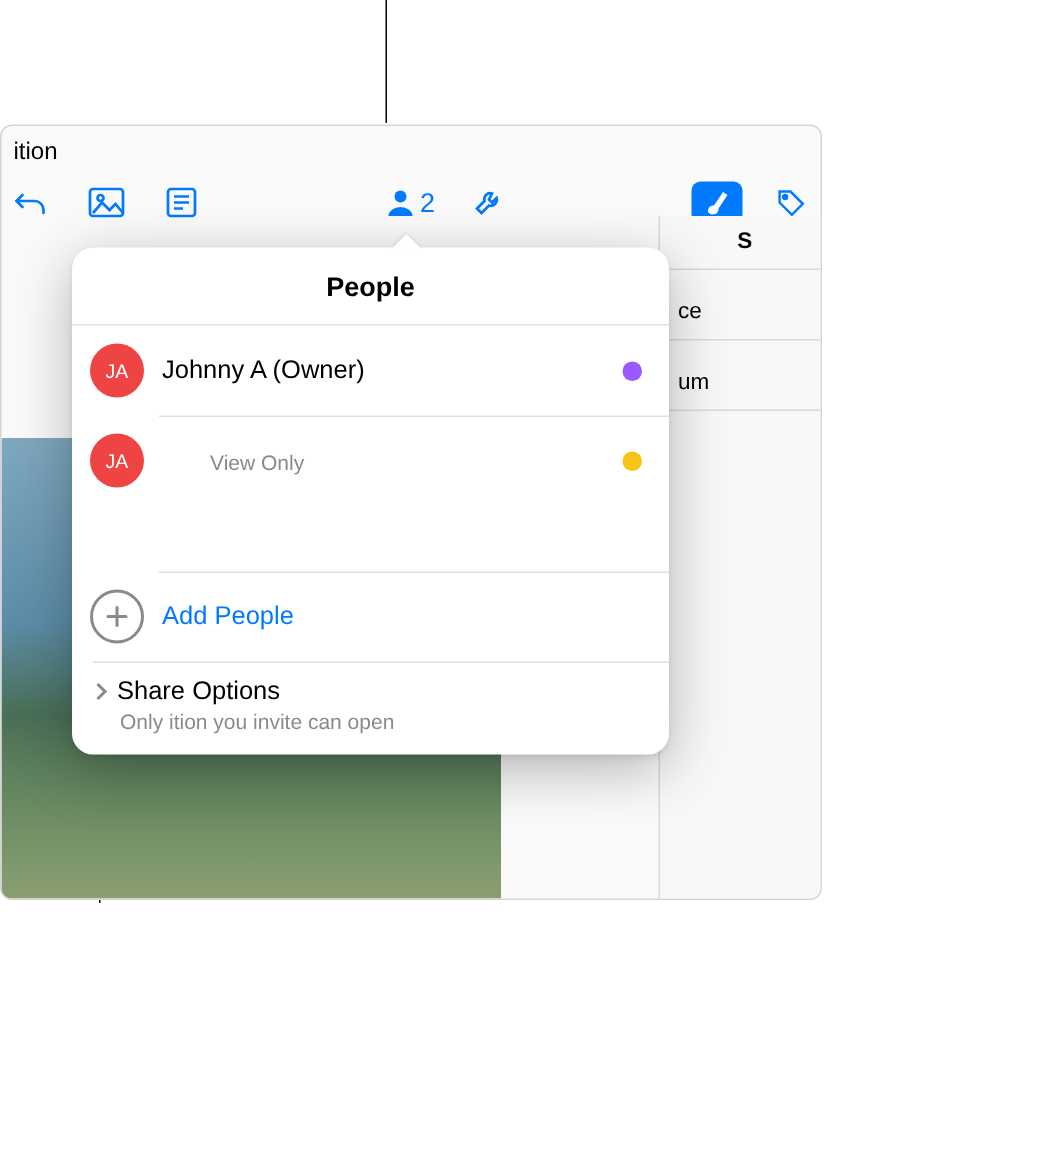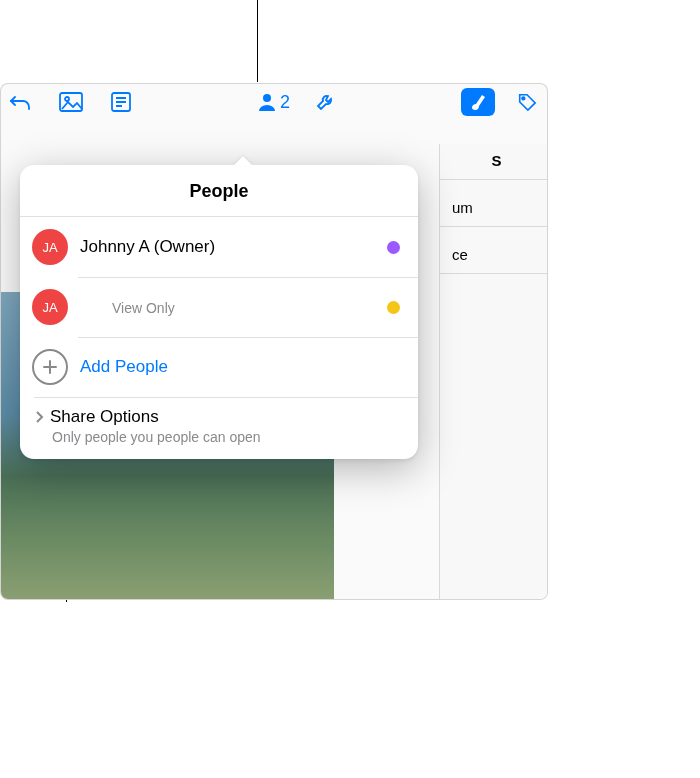--- a/index.html
+++ b/index.html
@@ -94,21 +94,21 @@
       width: 60px;
       height: 36px;
       border: 1px solid rgba(0,0,0,0.2);
       border-radius: 4px;
       background: #fff;
     }
 
     
     .popover {
       position: absolute;
-      left: 20px;
+      left: 48px;
       top: 165px;
       width: 398px;
       background: #fff;
       border-radius: 14px;
       box-shadow: 0 2px 4px rgba(0,0,0,0.08), 0 10px 40px rgba(0,0,0,0.28);
     }
     .popover-arrow {
       position: absolute;
       top: -9px;
       left: 213px;
@@ -177,20 +177,21 @@
       width: 13px;
       height: 13px;
       border-radius: 50%;
       margin-left: 8px;
     }
     .add-row {
       display: flex;
       align-items: center;
       padding: 12px 2px 12px 12px;
       position: relative;
+      margin-top: 44px;
     }
     .add-circle {
       width: 36px;
       height: 36px;
       border-radius: 50%;
       border: 2px solid #8a8a8e;
       display: flex;
       align-items: center;
       justify-content: center;
       margin-right: 12px;
@@ -232,20 +233,21 @@
   </style>
 </head>
 <body>
 
 <div class="leader" style="left:257px; top:0; width:1px; height:82px;"></div>
 <div class="leader" style="left:409px; top:320px; width:65px; height:1px;"></div>
 <div class="leader" style="left:196px; top:403px; width:278px; height:1px;"></div>
 <div class="leader" style="left:66px; top:558px; width:1px; height:44px;"></div>
 
 <div class="canvas">
+  <div class="canvas-title-row">ition</div>
 
   <div class="toolbar">
     <span class="tb-item">
       <svg width="24" height="22" viewBox="0 0 24 22" fill="none" stroke="#007aff" stroke-width="1.8">
           <path d="M6 6 L2 10 L6 14" stroke-linecap="round" stroke-linejoin="round"></path>
           <path d="M2 10 H14 a6 6 0 0 1 6 6 v2" stroke-linecap="round"></path>
         </svg>
     </span>
     <span class="tb-item">
       <svg width="26" height="22" viewBox="0 0 26 22" fill="none" stroke="#007aff" stroke-width="1.8">
@@ -285,24 +287,24 @@
       <svg width="22" height="22" viewBox="0 0 22 22" fill="none" stroke="#007aff" stroke-width="1.8">
           <path d="M3 3 h8 l9 9 -8 8 -9-9 z"></path>
           <circle cx="7" cy="7" r="1.5" fill="#007aff"></circle>
         </svg>
     </span>
   </div>
 
   <div class="right-panel">
     <div class="rp-block" style="padding-top:8px; text-align:center; font-weight:600;">S</div>
     <div class="rp-block">
+      <span>ce</span>
+    </div>
+    <div class="rp-block">
       <span>um</span>
-    </div>
-    <div class="rp-block">
-      <span>ce</span>
     </div>
   </div>
 
   <div class="photo-strip"></div>
 </div>
 
 <div class="popover">
   <div class="popover-arrow"></div>
   <div class="popover-title">People</div>
 
@@ -335,15 +337,15 @@
 
   <div class="share-row">
     <div class="share-top">
       <span class="chev">
         <svg width="10" height="14" viewBox="0 0 10 14" fill="none" stroke="#8a8a8e" stroke-width="2">
             <path d="M3 2 L8 7 L3 12"></path>
           </svg>
       </span>
       <span class="share-title">Share Options</span>
     </div>
-    <div class="share-sub">Only people you people can open</div>
+    <div class="share-sub">Only ition you invite can open</div>
   </div>
 </div>
 
 </body></html>

